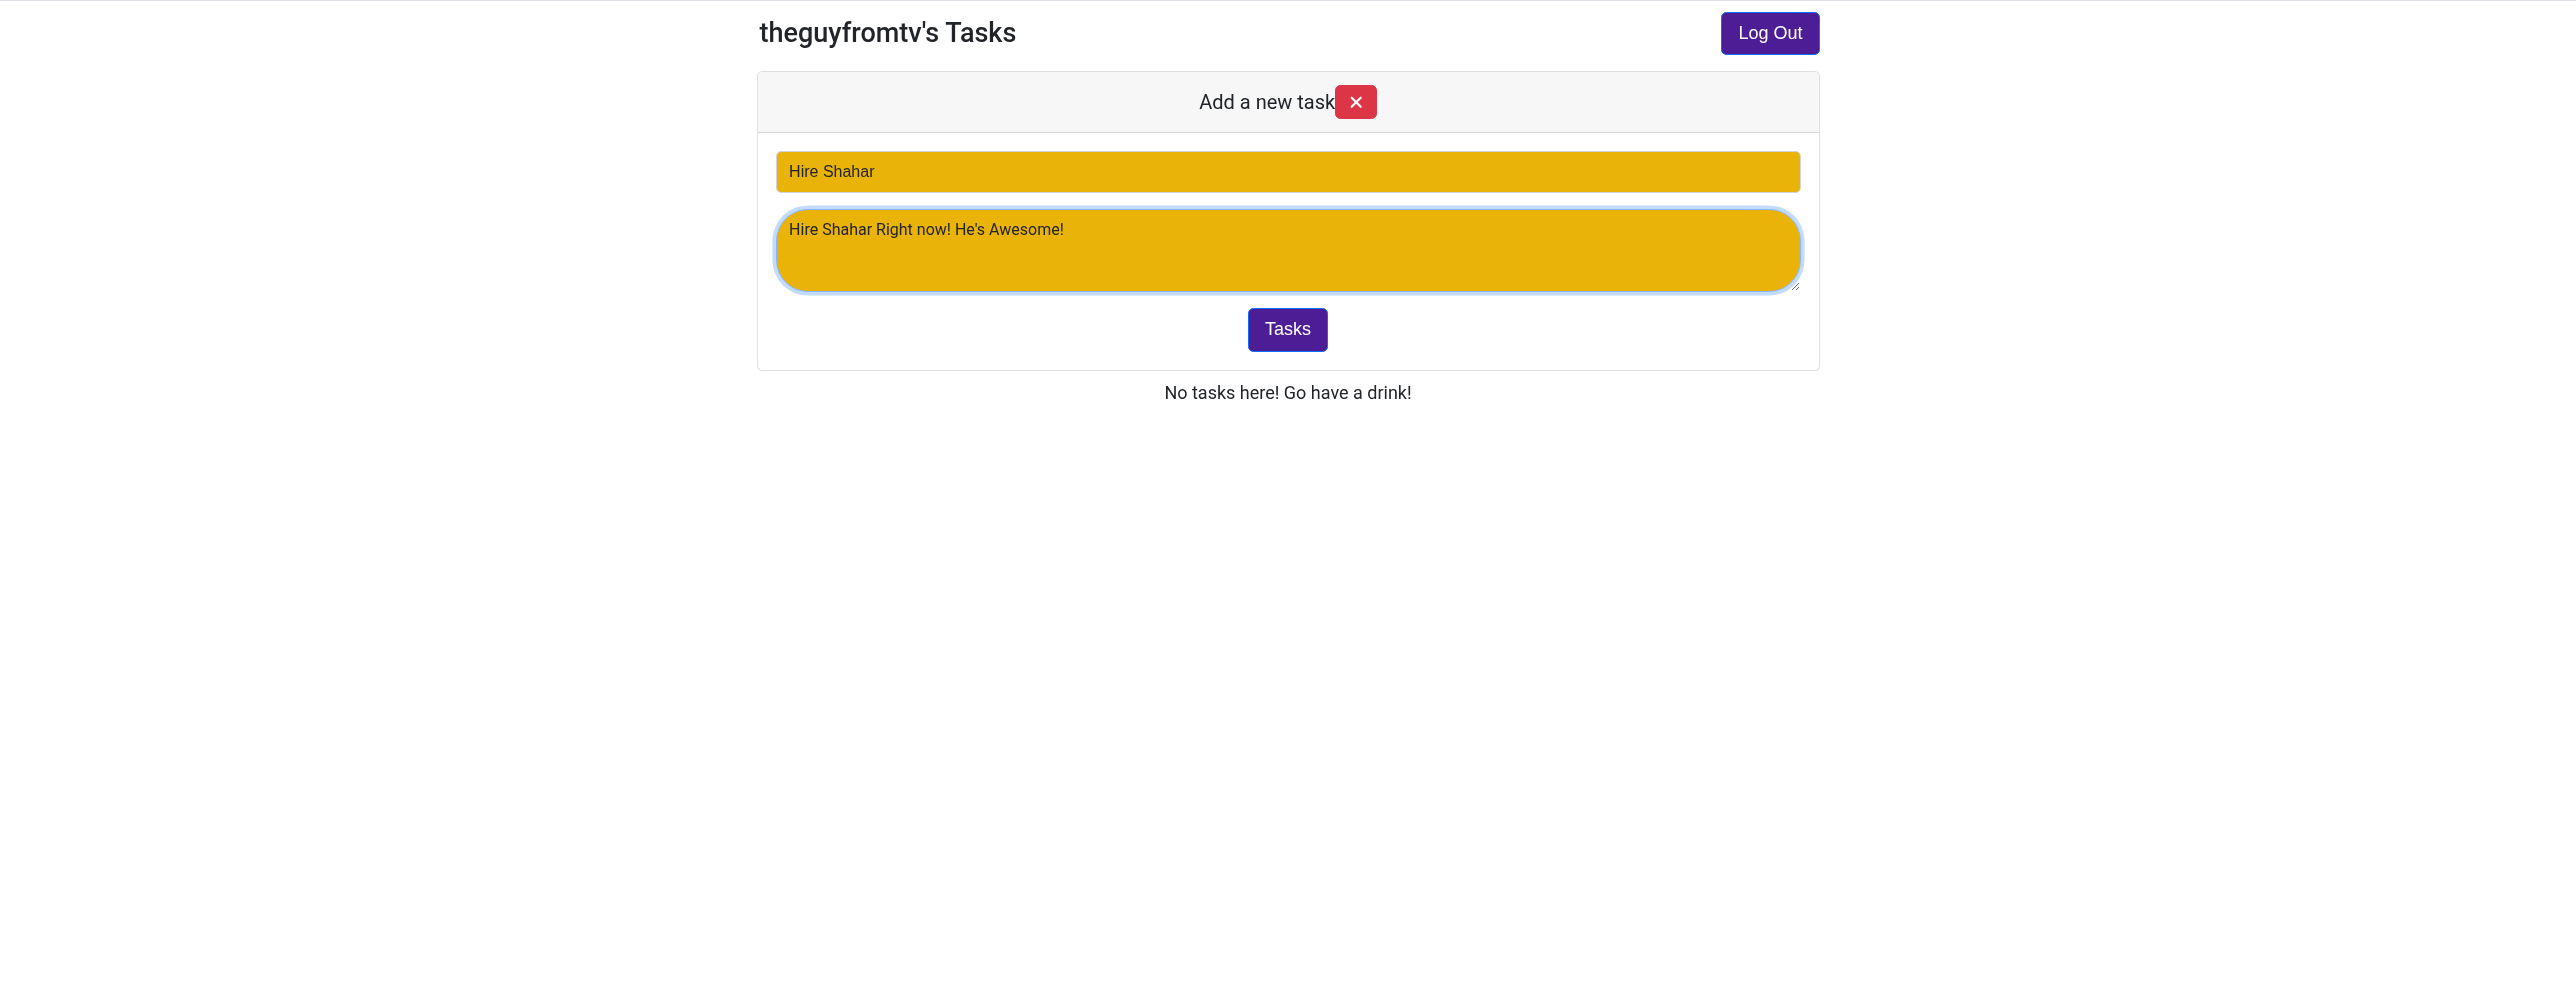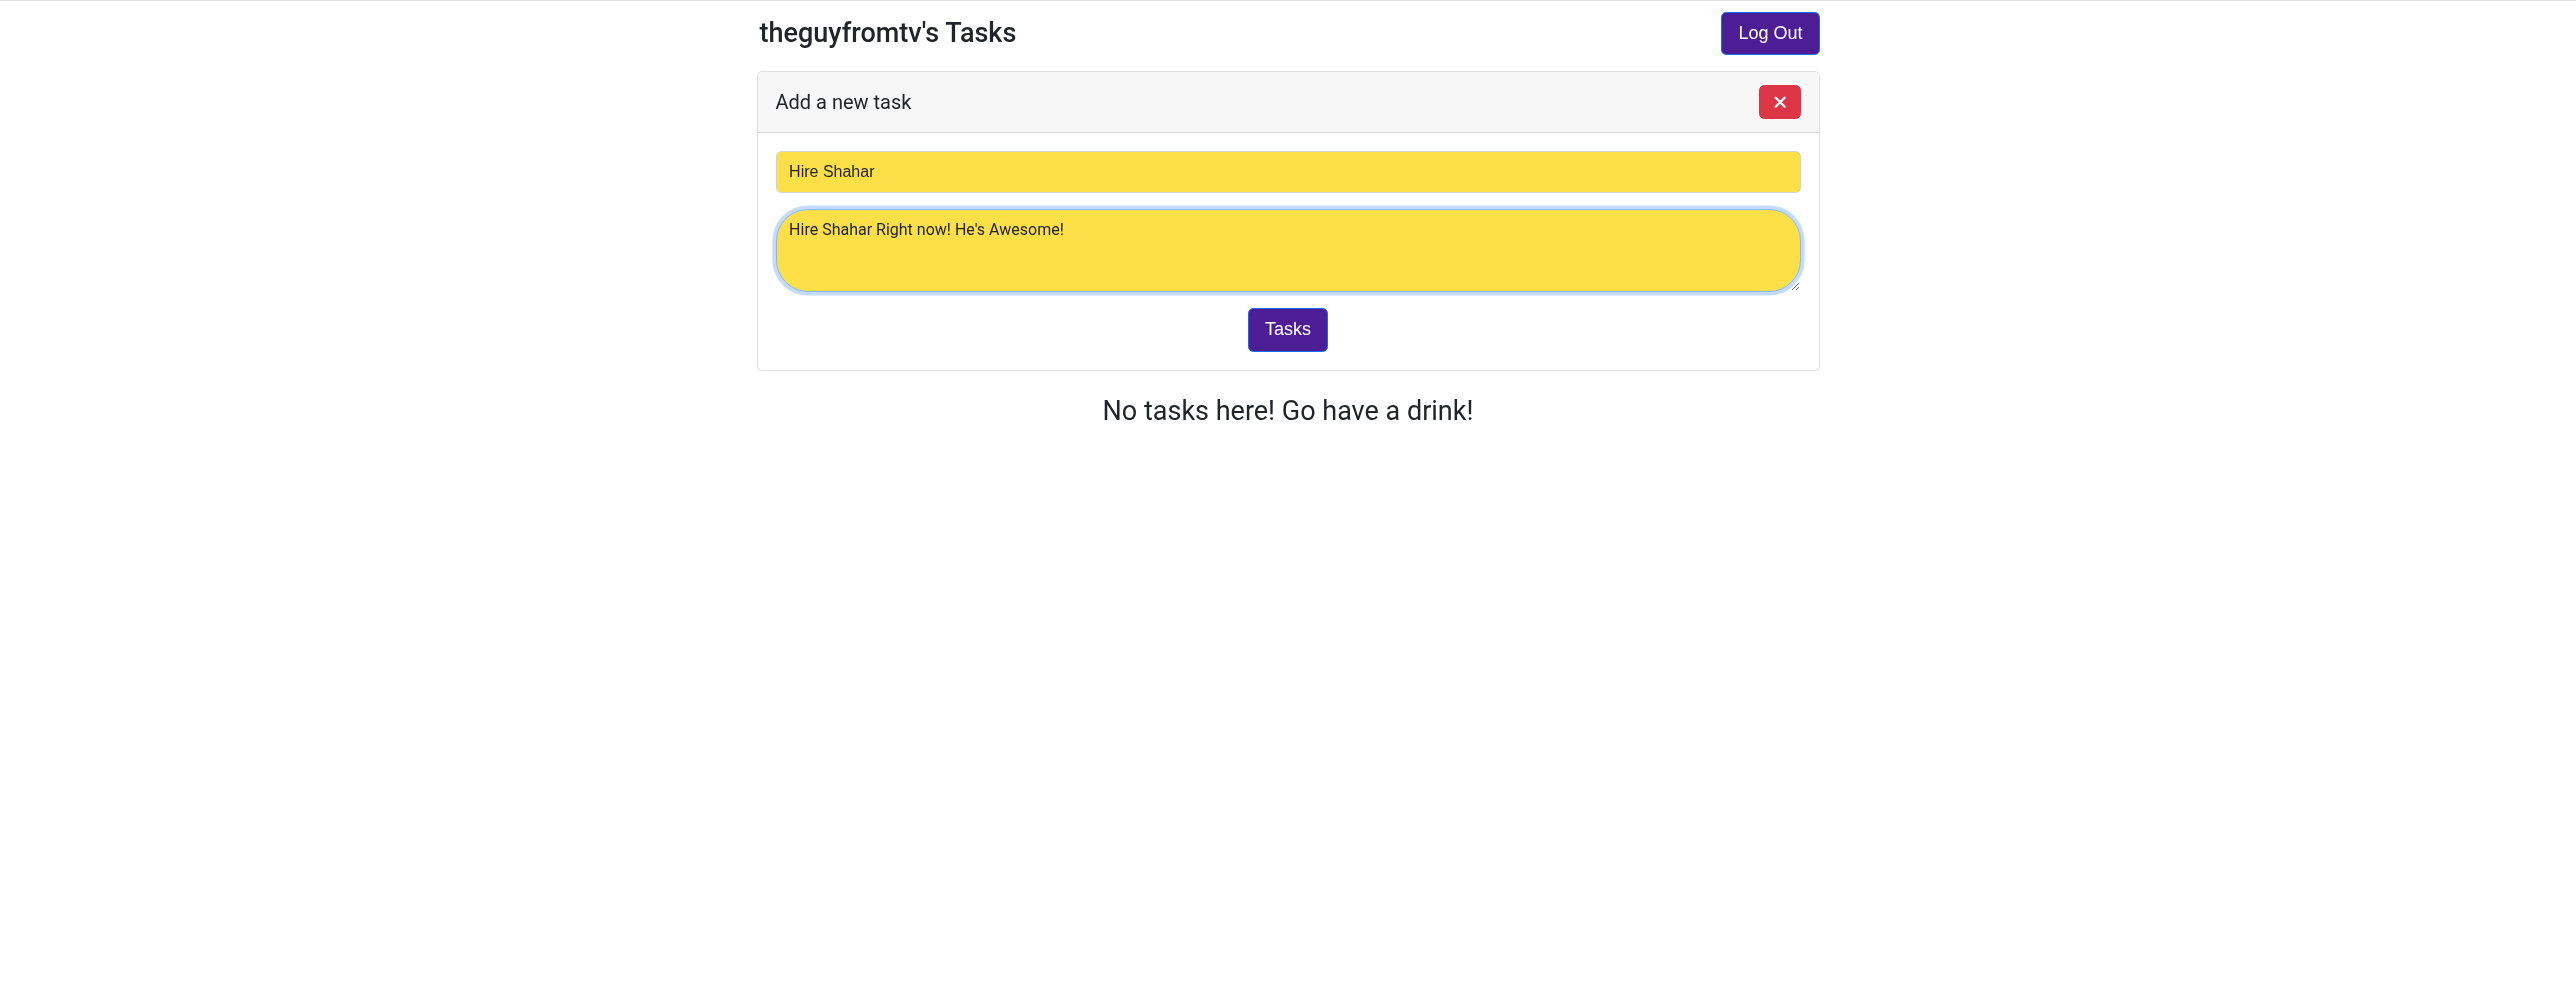--- a/index.html
+++ b/index.html
@@ -56,57 +56,57 @@
     border: 0.9px solid rgba(0,0,0,.125);
     border-radius: 5.4px;
     background: #fff;
     overflow: hidden;
   }
   .card-header {
     background: #f7f7f7;
     border-bottom: 0.9px solid rgba(0,0,0,.125);
     padding: 12.6px 18px;
     display: flex;
-    justify-content: space-between;
+    justify-content: center;
     align-items: center;
     font-size: 20px;
   }
   .card-body {
     padding: 18px;
   }
   .form-control {
     display: block;
     width: 100%;
     padding: 9px 12.6px;
     font-size: 16px;
     line-height: 1.4;
     color: #212529;
-    background: #fde047;
+    background: #eab308;
     border: 0.9px solid #ced4da;
     border-radius: 5.4px;
     margin-bottom: 16px;
   }
   textarea.form-control {
     resize: both;
     min-height: 83px;
     font-family: inherit;
   }
   .textarea-focused {
     border-color: #86b7fe;
     box-shadow: 0 0 0 3.6px rgba(13,110,253,.25);
     border-radius: 32px;
   }
   .submit-row {
     text-align: center;
   }
   .empty-msg {
     text-align: center;
-    font-size: 27px;
+    font-size: 18px;
     font-weight: 400;
-    margin: 24px 0;
+    margin: 11px 0;
   }
   .close-x {
     width: 14.4px;
     height: 14.4px;
   }
 </style>
 </head>
 <body>
 
 <div class="container">

